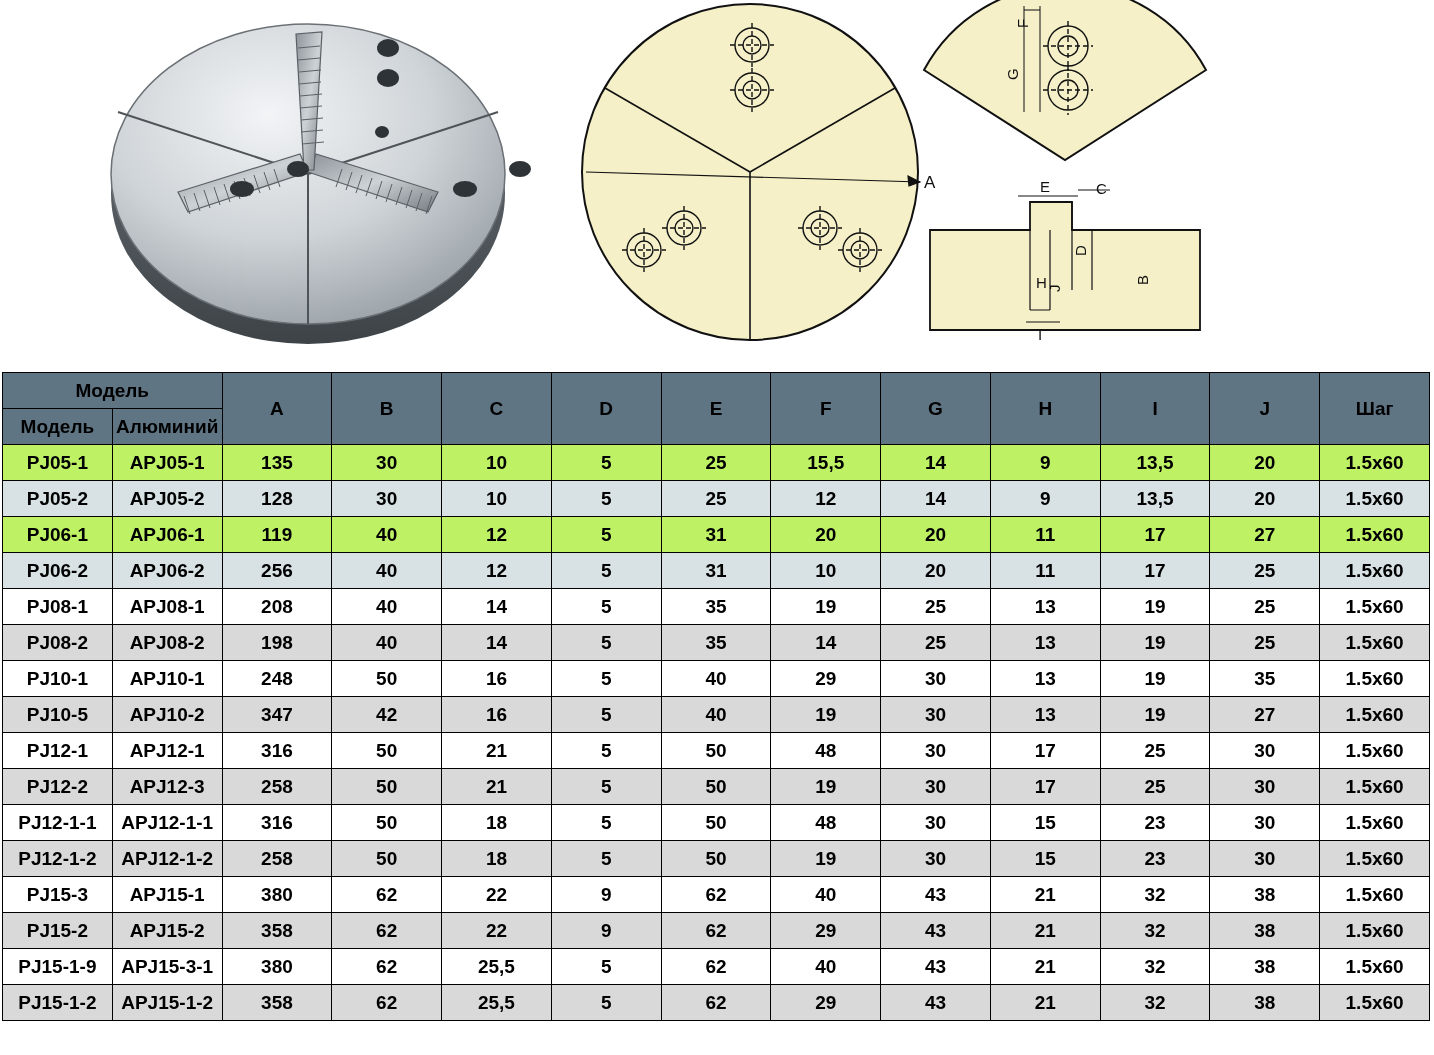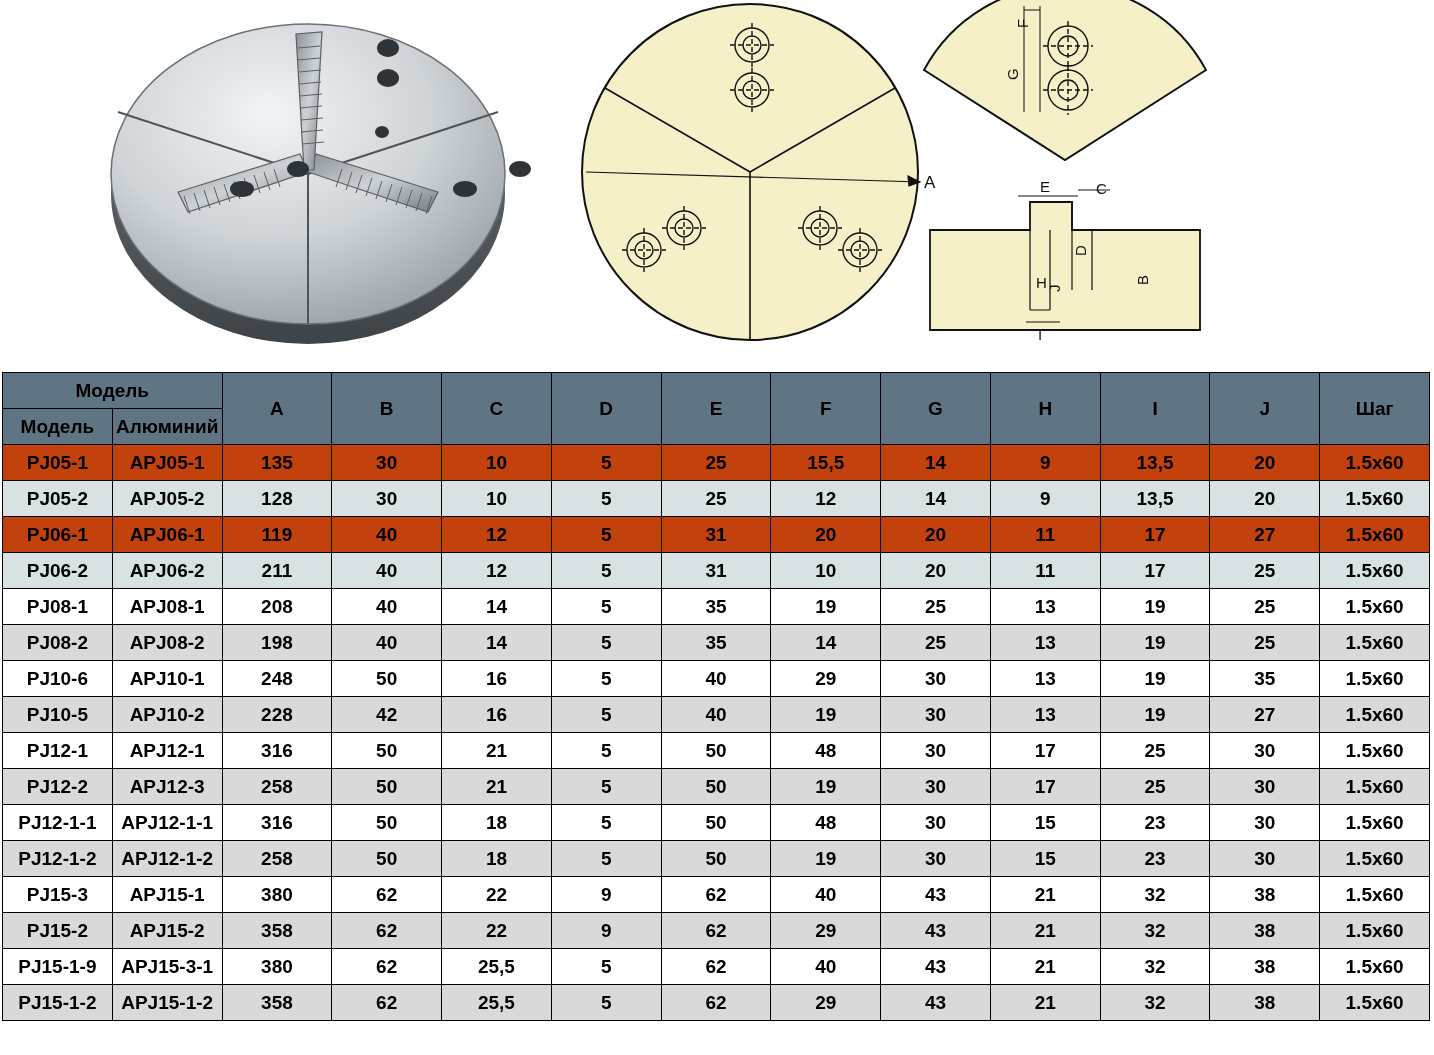--- a/index.html
+++ b/index.html
@@ -57,21 +57,21 @@
     font-size: 21px;
   }
   th.model-head {
     font-size: 22px;
   }
   th.sub-head {
     font-size: 21px;
   }
   tbody tr.row-light td { background: #ffffff; }
   tbody tr.row-dark td  { background: #d9d9d9; }
-  tbody tr.row-wm-light td { background: #c2410c; }
+  tbody tr.row-wm-light td { background: #bef264; }
   tbody tr.row-wm-dark td  { background: #d8e2e5; margin-top: 11px; }
   td.model-cell { font-size: 20px; }
   
   #watermark {
     position: absolute;
     left: 0;
     top: 455px;
     width: 1434px;
     text-align: center;
     font-size: 120px;
@@ -297,21 +297,21 @@
           <td>20</td>
           <td>20</td>
           <td>11</td>
           <td>17</td>
           <td>27</td>
           <td>1.5x60</td>
         </tr>
         <tr class="row-wm-dark">
           <td class="model-cell">PJ06-2</td>
           <td class="model-cell">APJ06-2</td>
-          <td>211</td>
+          <td>256</td>
           <td>40</td>
           <td>12</td>
           <td>5</td>
           <td>31</td>
           <td>10</td>
           <td>20</td>
           <td>11</td>
           <td>17</td>
           <td>25</td>
           <td>1.5x60</td>
@@ -340,38 +340,38 @@
           <td>5</td>
           <td>35</td>
           <td>14</td>
           <td>25</td>
           <td>13</td>
           <td>19</td>
           <td>25</td>
           <td>1.5x60</td>
         </tr>
         <tr class="row-light">
-          <td class="model-cell">PJ10-6</td>
+          <td class="model-cell">PJ10-1</td>
           <td class="model-cell">APJ10-1</td>
           <td>248</td>
           <td>50</td>
           <td>16</td>
           <td>5</td>
           <td>40</td>
           <td>29</td>
           <td>30</td>
           <td>13</td>
           <td>19</td>
           <td>35</td>
           <td>1.5x60</td>
         </tr>
         <tr class="row-dark">
           <td class="model-cell">PJ10-5</td>
           <td class="model-cell">APJ10-2</td>
-          <td>228</td>
+          <td>347</td>
           <td>42</td>
           <td>16</td>
           <td>5</td>
           <td>40</td>
           <td>19</td>
           <td>30</td>
           <td>13</td>
           <td>19</td>
           <td>27</td>
           <td>1.5x60</td>

